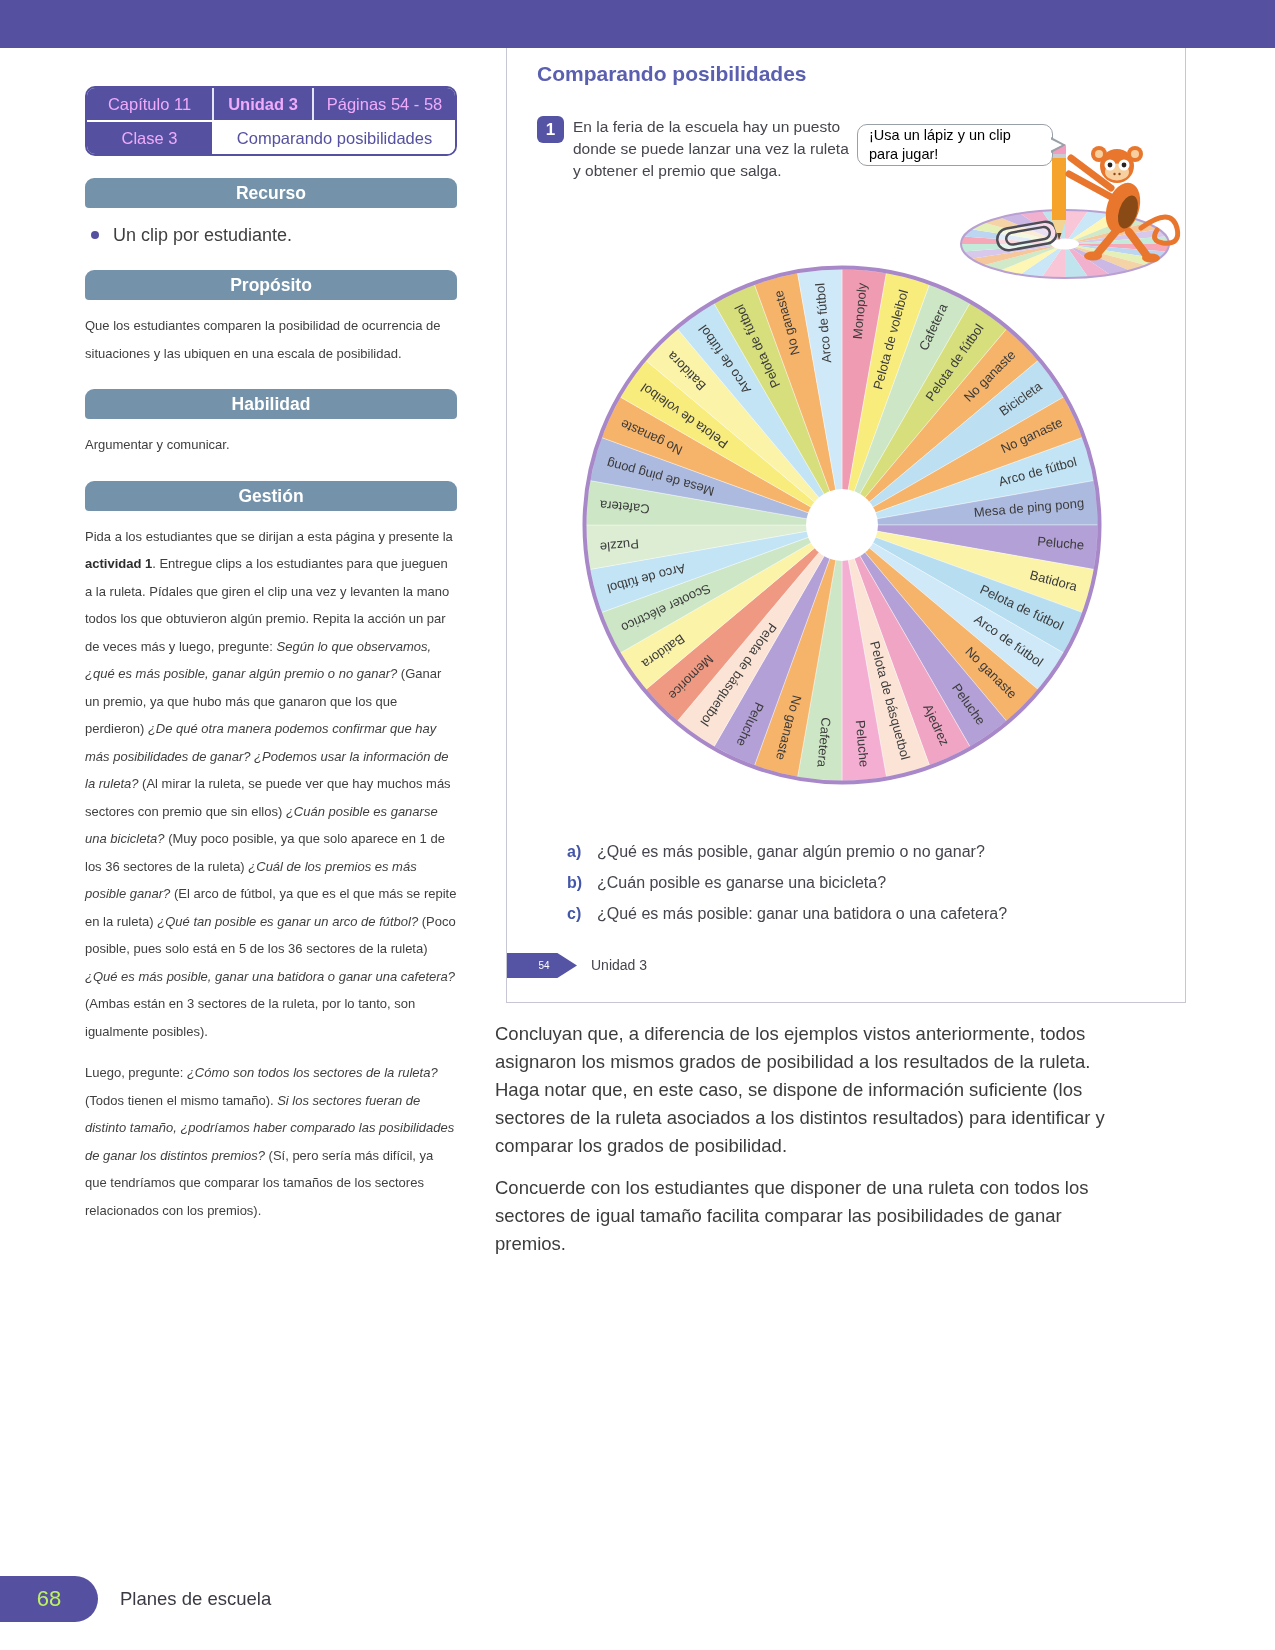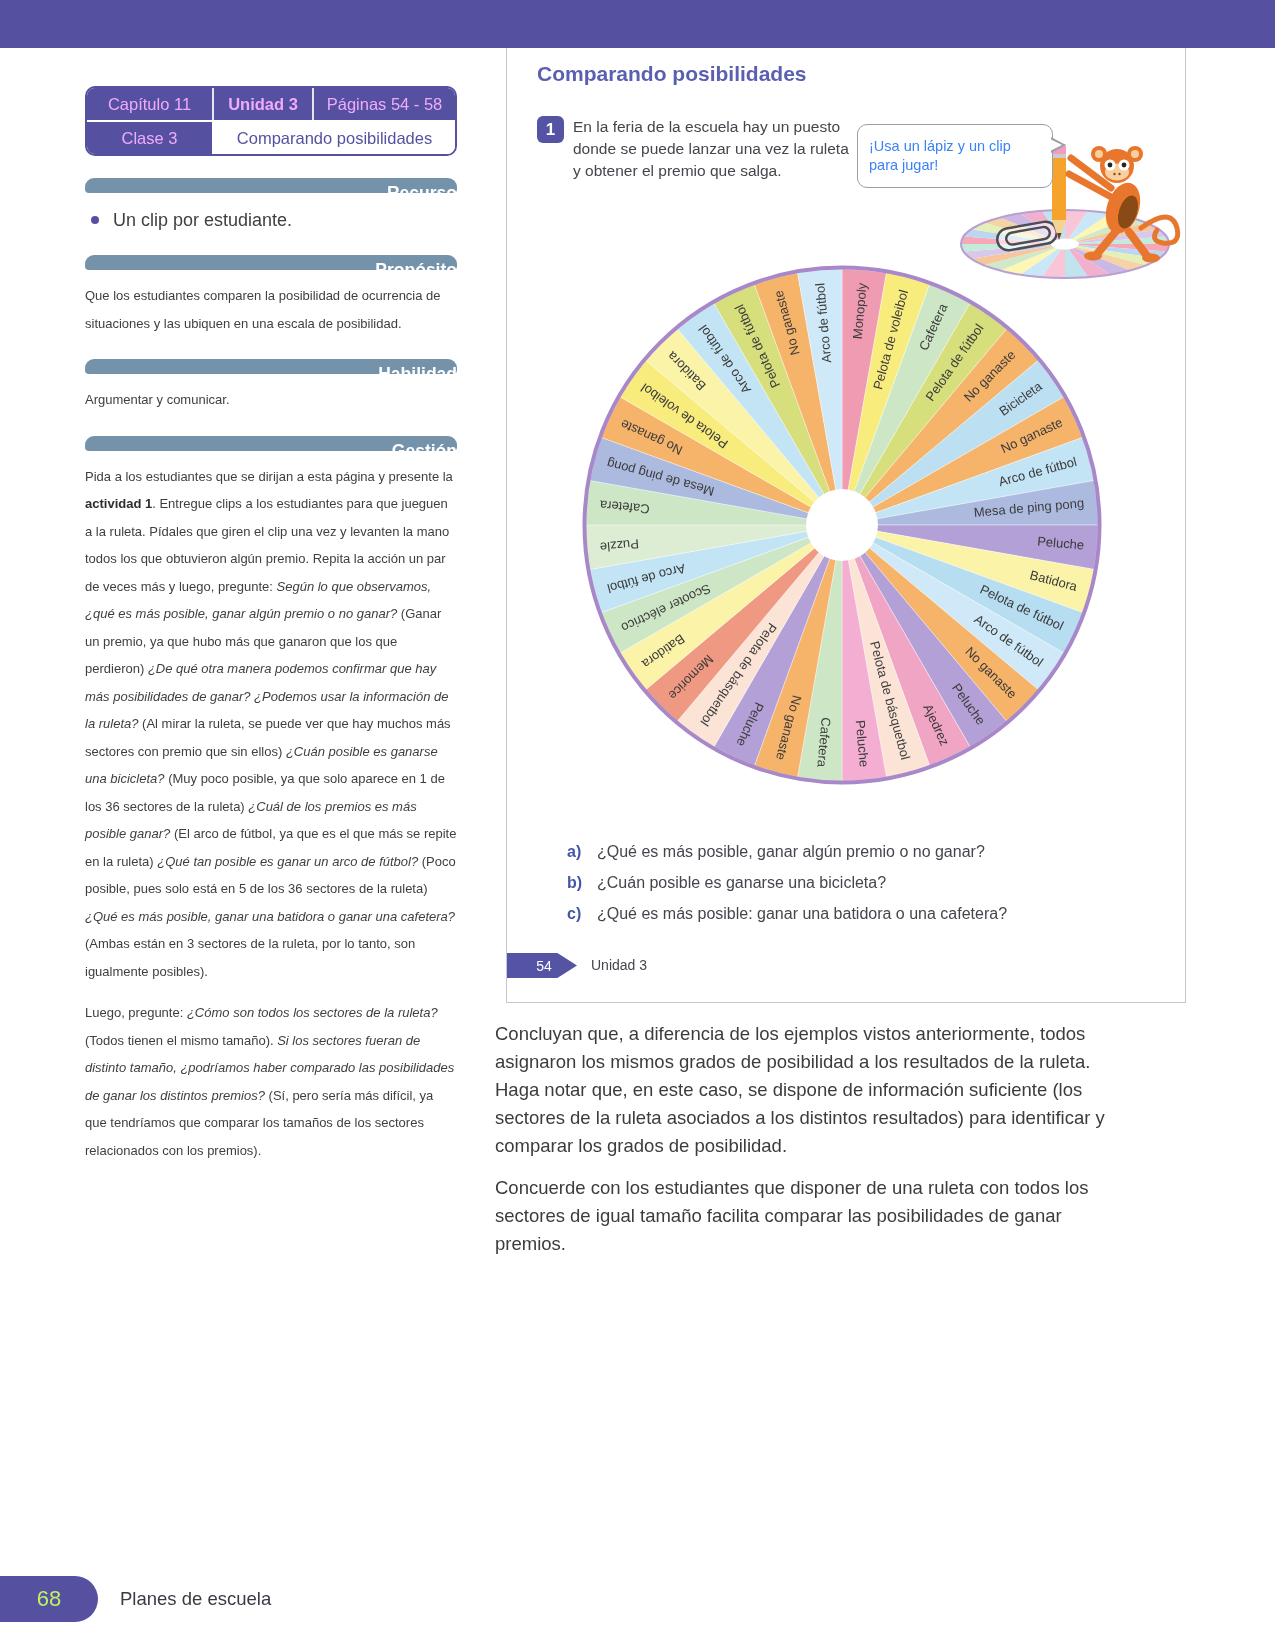--- a/index.html
+++ b/index.html
@@ -13,49 +13,49 @@
   .sidebar{position:absolute;left:85px;top:86px;width:372px;}
   .hdr-block{border:2px solid var(--purple);border-radius:10px;overflow:hidden;background:#fff;}
   .hdr-row{display:grid;grid-template-columns:125px 100px 1fr;}
   .hdr-row2{display:grid;grid-template-columns:125px 1fr;border-top:2px solid #fff;}
   .hdr-cell{background:var(--purple);color:#f0abfc;font-size:16.5px;height:32px;display:flex;
             align-items:center;justify-content:center;border-left:2px solid rgba(255,255,255,.85);}
   .hdr-cell:first-child{border-left:none;}
   .hdr-cell.bold{font-weight:bold;}
   .hdr-cell.white{background:#fff;color:var(--purple);font-weight:500;}
   .section-pill{margin-top:22px;background:var(--slate);color:#fff;font-weight:bold;font-size:17.5px;
-                text-align:right;height:15px;line-height:30px;border-radius:9px 9px 4px 4px;}
+                text-align:center;height:30px;line-height:30px;border-radius:9px 9px 4px 4px;}
   .side-par{margin-top:12px;font-size:13px;line-height:27.5px;color:#3f3f3f;}
   .side-par + .side-par{margin-top:14px;}
   .side-par em{font-style:italic;}
   .side-par b{font-weight:bold;color:#2e2e2e;}
   .bullet-row{margin-top:14px;display:flex;align-items:flex-start;font-size:18px;line-height:26px;}
   .bullet-dot{width:8px;height:8px;border-radius:50%;background:var(--purple);margin:9px 14px 0 6px;flex:none;}
 
   
   .student-page{position:absolute;left:506px;top:48px;width:680px;height:955px;background:#fff;
                 border:1.5px solid #c6c6d4;border-top:none;box-sizing:border-box;}
   .sp-title{position:absolute;left:30px;top:14px;font-size:21px;font-weight:bold;color:var(--titlePurple);}
   .activity-num{position:absolute;left:30px;top:68px;width:27px;height:27px;background:var(--indigo);
                 border-radius:6px;color:#fff;font-weight:bold;font-size:17px;display:flex;
                 align-items:center;justify-content:center;}
   .activity-text{position:absolute;left:66px;top:68px;width:280px;font-size:15.5px;line-height:22px;color:#45454d;}
   .bubble{position:absolute;left:350px;top:76px;width:172px;border:1.5px solid #9aa0a8;border-radius:10px;
-          padding:12px 11px;font-size:14.5px;line-height:19px;color:#3b82f6;background:#fff;z-index:3;}
+          padding:1px 11px;font-size:14.5px;line-height:19px;color:#000000;background:#fff;z-index:3;}
   .bubble .tail1{position:absolute;right:-14px;top:12px;width:0;height:0;
                  border-top:8px solid transparent;border-bottom:8px solid transparent;border-left:15px solid #9aa0a8;}
   .bubble .tail2{position:absolute;right:-10px;top:14px;width:0;height:0;
                  border-top:6px solid transparent;border-bottom:6px solid transparent;border-left:12px solid #fff;}
   .illus{position:absolute;left:438px;top:84px;width:240px;height:160px;z-index:2;}
   .wheel-wrap{position:absolute;left:70px;top:212px;width:530px;height:530px;}
   .questions{position:absolute;left:60px;top:788px;width:560px;font-size:16px;line-height:31px;color:#45454d;}
   .q-row{display:flex;}
   .q-label{width:30px;font-weight:bold;color:var(--qBlue);}
   .page-badge{position:absolute;left:0px;top:905px;width:70px;height:25px;background:var(--indigo);
-              clip-path:polygon(0 0,72% 0,100% 50%,72% 100%,0 100%);color:#fff;font-size:14px;
+              clip-path:polygon(0 0,72% 0,100% 50%,72% 100%,0 100%);color:#fff;font-size:10px;
               display:flex;align-items:center;justify-content:center;padding-right:16px;box-sizing:border-box;padding-left:20px;}
   .unit-label{position:absolute;left:84px;top:909px;font-size:14px;color:#45454d;}
 
   
   .bottom-pars{position:absolute;left:495px;top:1020px;width:630px;font-size:18.5px;line-height:28px;color:#3c3c3c;}
   .bottom-pars p{margin:0 0 14px 0;}
 
   
   .footer-pill{position:absolute;left:0;top:1576px;width:98px;height:46px;background:var(--purple);
                border-radius:0 23px 23px 0;color:#bef264;font-size:22px;display:flex;align-items:center;justify-content:center;}

